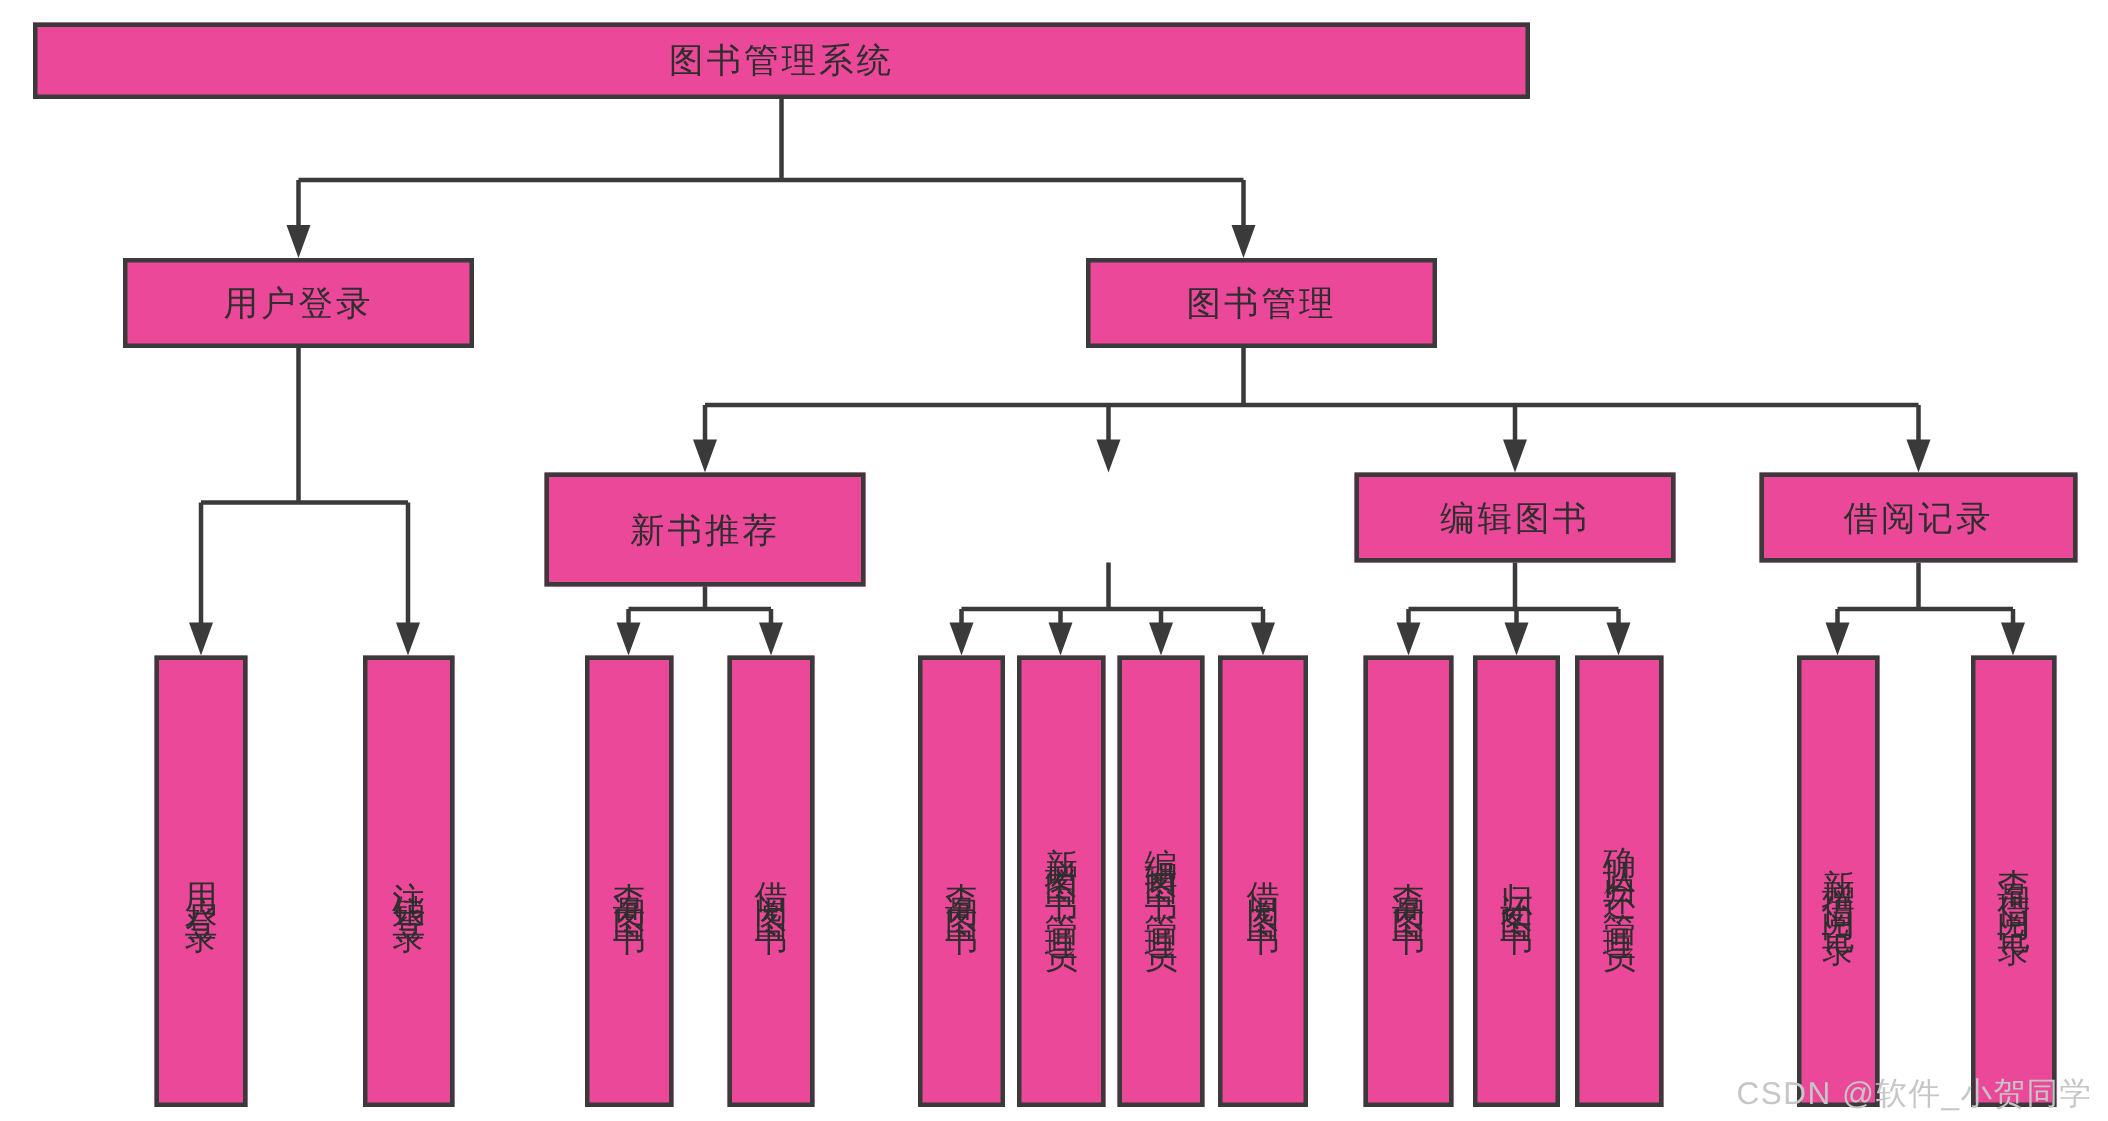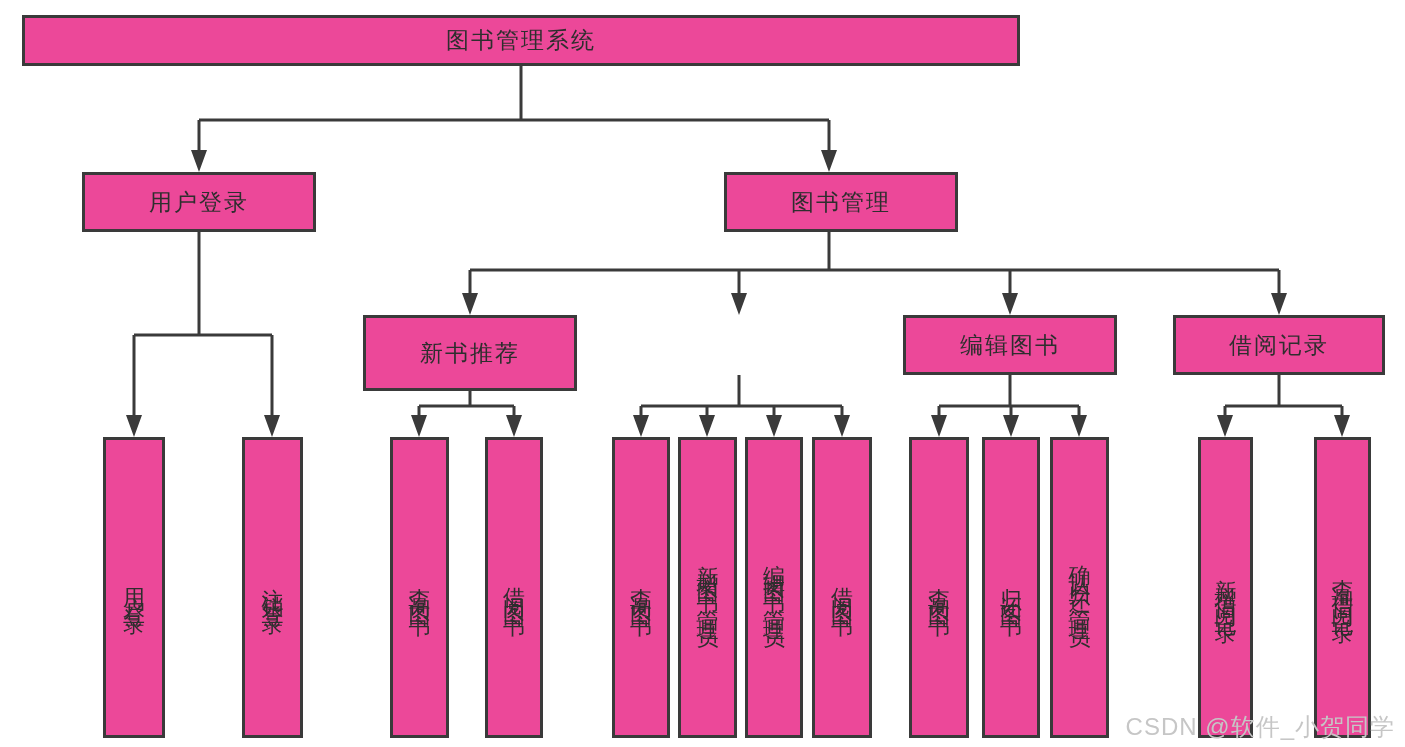--- a/index.html
+++ b/index.html
@@ -29,21 +29,21 @@
     writing-mode:vertical-rl;
     text-orientation:mixed;
     font-size:22px;
     letter-spacing:9px;
     line-height:1;
     white-space:nowrap;
   }
   .watermark{
     position:absolute;
     right:10px;bottom:4px;
-    font-size:24px;
+    font-size:21px;
     color:#c6c6c6;
     letter-spacing:1px;
     z-index:3;
     white-space:nowrap;
   }
 </style>
 </head>
 <body>
 
 <div class="canvas">

